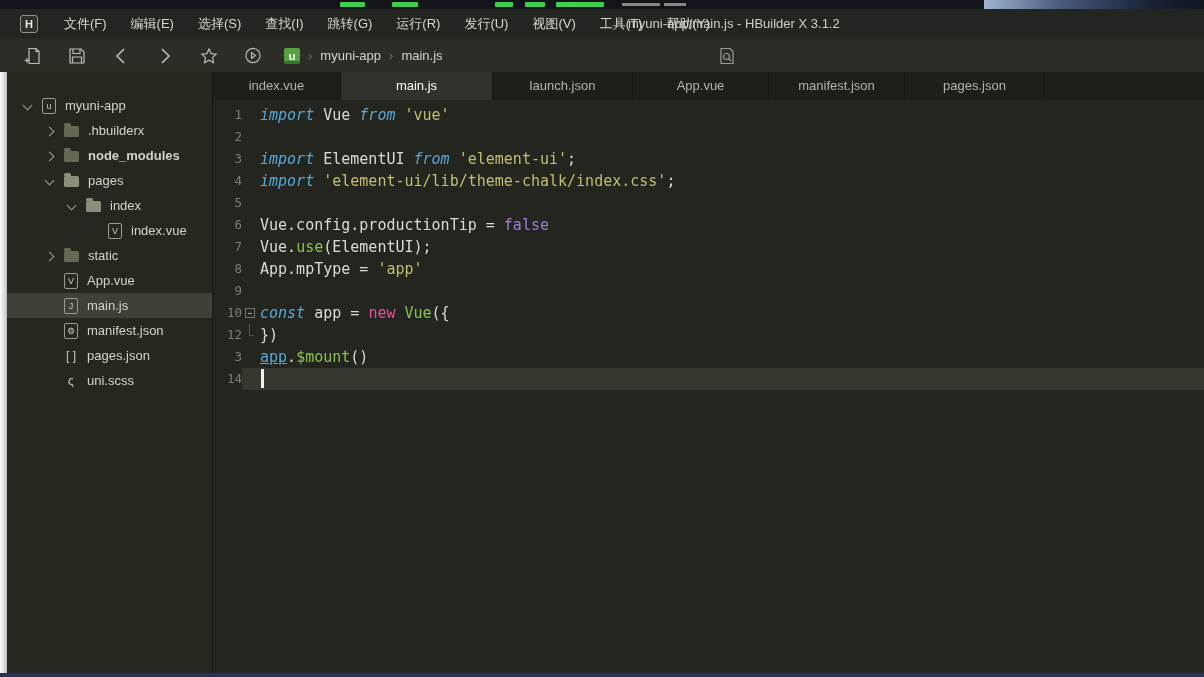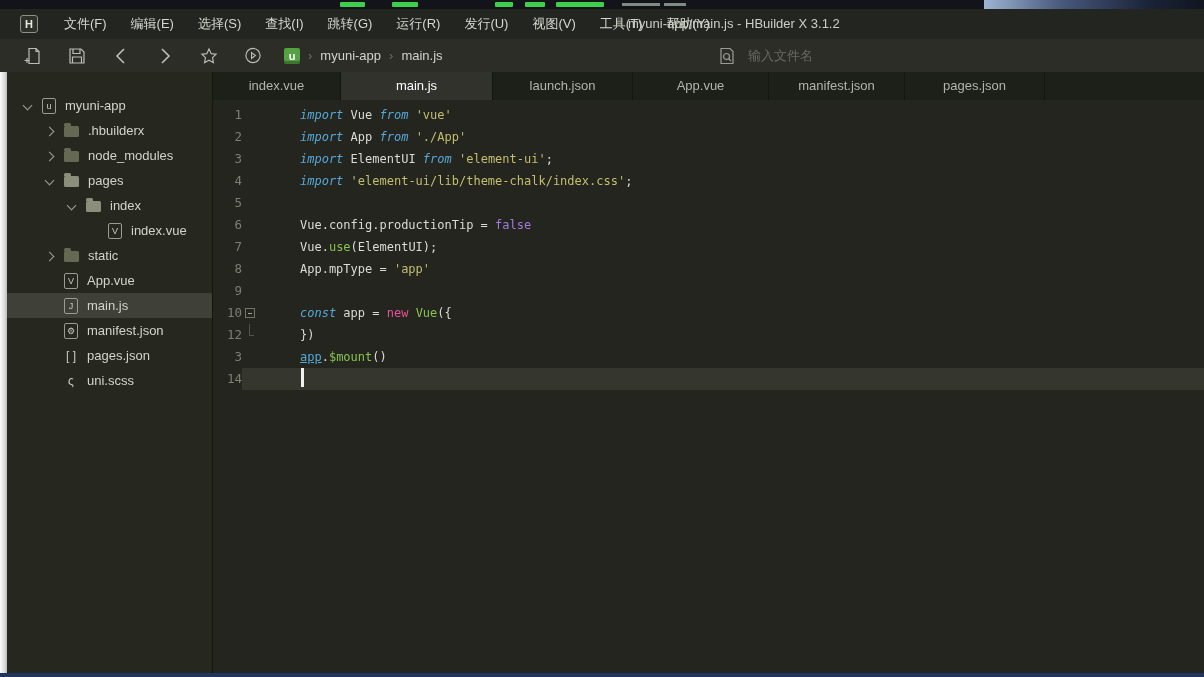--- a/index.html
+++ b/index.html
@@ -78,21 +78,21 @@
   .cline { height:22px; display:flex; }
   .gut { width:28px; text-align:right; color:#7d7f75; font-size:12.5px; line-height:22px; flex:none; }
   .rest { flex:1; display:flex; position:relative; }
   .rest.cur { background:#35372f; }
   .foldcol { width:18px; position:relative; flex:none; }
   .foldbox { position:absolute; left:3px; top:6px; width:10px; height:10px; border:1px solid #72746a; }
   .foldbox::after { content:''; position:absolute; left:2px; top:4px; width:4px; height:1px; background:#a6a89e; }
   .guide { position:absolute; left:7px; top:0; width:1px; height:22px; background:#51534a; }
   .guide.end { height:12px; }
   .guide-foot { position:absolute; left:7px; top:11px; width:5px; height:1px; background:#51534a; }
-  .codetxt { white-space:pre; font-size:12px; line-height:22px; color:#dadcd4;margin-left:40px; }
+  .codetxt { white-space:pre; font-size:15px; line-height:22px; color:#dadcd4; }
   .tok-kw  { color:#57a8d7; font-style:italic; }
   .tok-str { color:#c4be6d; }
   .tok-bool{ color:#a179e0;text-align:center; }
   .tok-new { color:#e9519c; }
   .tok-fn, .tok-cls { color:#88c34c; }
   .tok-link{ color:#57a8d7; text-decoration:underline; }
   .cursor { display:inline-block; width:2.5px; height:19px; background:#f2f2f2; vertical-align:-4px; margin-left:1px; }
 </style>
 </head>
 <body>
@@ -171,21 +171,20 @@
     <span class="crumb-txt">main.js</span>
   </div>
   <div class="searchbox">
     <span style="display:flex;">
       <svg width="18" height="18" viewBox="0 0 18 18" fill="none" stroke="#9a9c94" stroke-width="1.2">
         <path d="M3 1.5 h9 l3 3 v12 h-12 z"></path>
         <circle cx="8.5" cy="9.5" r="3"></circle>
           <path d="M10.7 11.7 L13 14"></path>
       </svg>
     </span>
-    <input type="text" placeholder="输入文件名" style="">
   </div>
 </div>
 
 <div class="tabbar" id="tabbar">
     <div class="tab" style="width: 128px;">index.vue</div>
     <div class="tab active" style="width: 152px;">main.js</div>
     <div class="tab" style="width: 140px;">launch.json</div>
     <div class="tab" style="width: 136px;">App.vue</div>
     <div class="tab" style="width: 136px;">manifest.json</div>
     <div class="tab" style="width: 140px;">pages.json</div>
@@ -200,21 +199,21 @@
         </span>
         <span class="tlabel">myuni-app</span>
       </div>
       <div class="trow" style="padding-left: 38px;">
         <span class="chev right"></span>
         <span class="ticon">
           <span class="folder closed"></span>
         </span>
         <span class="tlabel">.hbuilderx</span>
       </div>
-      <div class="trow" style="padding-left: 38px;">
+      <div class="trow" style="padding-left: 38px; font-weight: bold;">
         <span class="chev right"></span>
         <span class="ticon">
           <span class="folder closed"></span>
         </span>
         <span class="tlabel">node_modules</span>
       </div>
       <div class="trow" style="padding-left: 38px;">
         <span class="chev down"></span>
         <span class="ticon">
           <span class="folder open"></span>
@@ -286,21 +285,20 @@
         <div class="gut">1</div>
         <div class="rest">
           <div class="foldcol"></div>
           <div class="codetxt"><span class="tok-kw">import</span><span> Vue </span><span class="tok-kw">from</span><span> </span><span class="tok-str">'vue'</span></div>
         </div>
       </div>
       <div class="cline">
         <div class="gut">2</div>
         <div class="rest">
           <div class="foldcol"></div>
-          <div class="codetxt"><span class="tok-kw">import</span><span> App </span><span class="tok-kw">from</span><span> </span><span class="tok-str">'./App'</span></div>
         </div>
       </div>
       <div class="cline">
         <div class="gut">3</div>
         <div class="rest">
           <div class="foldcol"></div>
           <div class="codetxt"><span class="tok-kw">import</span><span> ElementUI </span><span class="tok-kw">from</span><span> </span><span class="tok-str">'element-ui'</span><span>;</span></div>
         </div>
       </div>
       <div class="cline">

